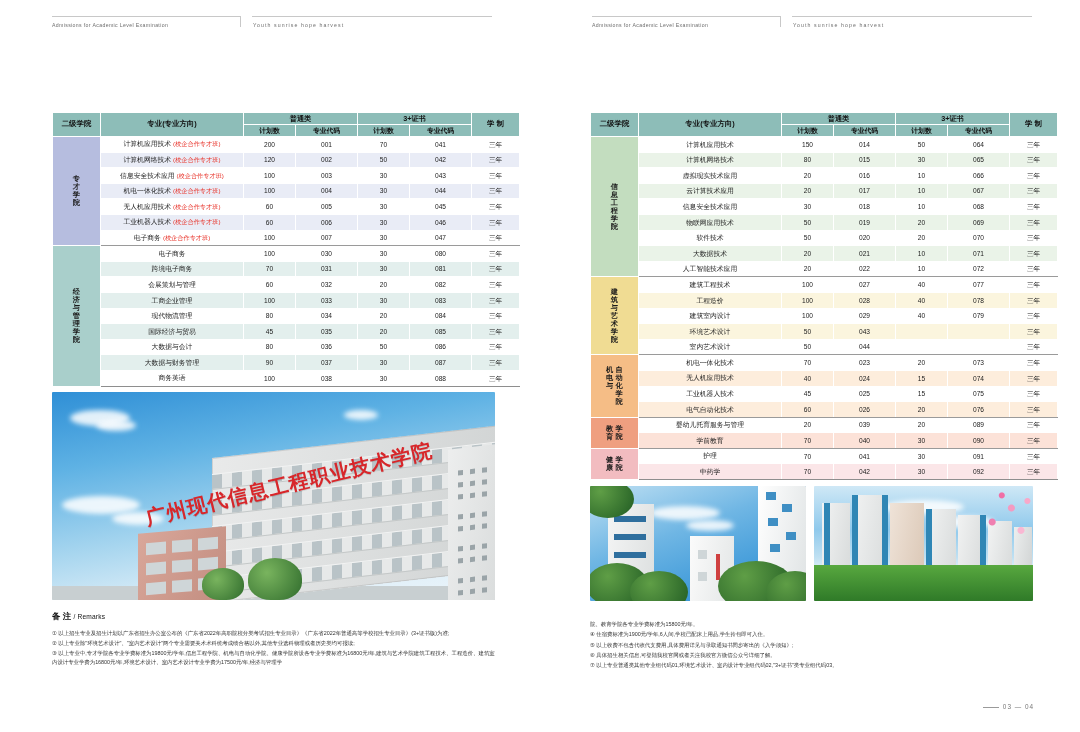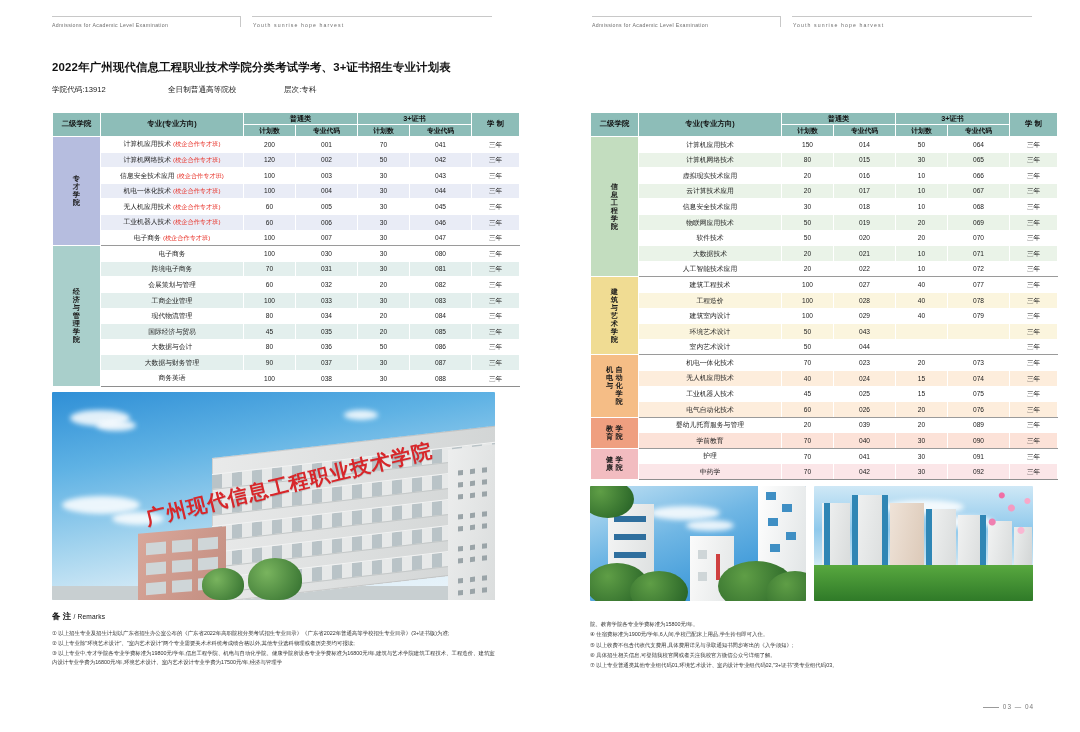--- a/index.html
+++ b/index.html
@@ -122,28 +122,20 @@
   <div class="page page-left">
 
     <div class="runhead">
       <div class="rule"></div>
       <div class="tick"></div>
       <div class="rule2"></div>
       <div class="en1">Admissions for Academic Level Examination</div>
       <div class="en2">Youth  sunrise  hope  harvest</div>
     </div>
 
-    <div class="titleblock">
-      <div class="doc-title">2022年广州现代信息工程职业技术学院分类考试学考、3+证书招生专业计划表</div>
-      <div class="subline">
-        <span class="sub-a">学院代码:13912</span>
-        <span class="sub-b">全日制普通高等院校</span>
-        <span>层次:专科</span>
-      </div>
-    </div>
 
     <table class="tbl left" id="left-table">
       <colgroup>
         <col class="col-coll">
           <col class="col-major">
           <col class="col-n1">
         <col class="col-c1">
           <col class="col-n2">
           <col class="col-c2">
           <col class="col-yrs">

